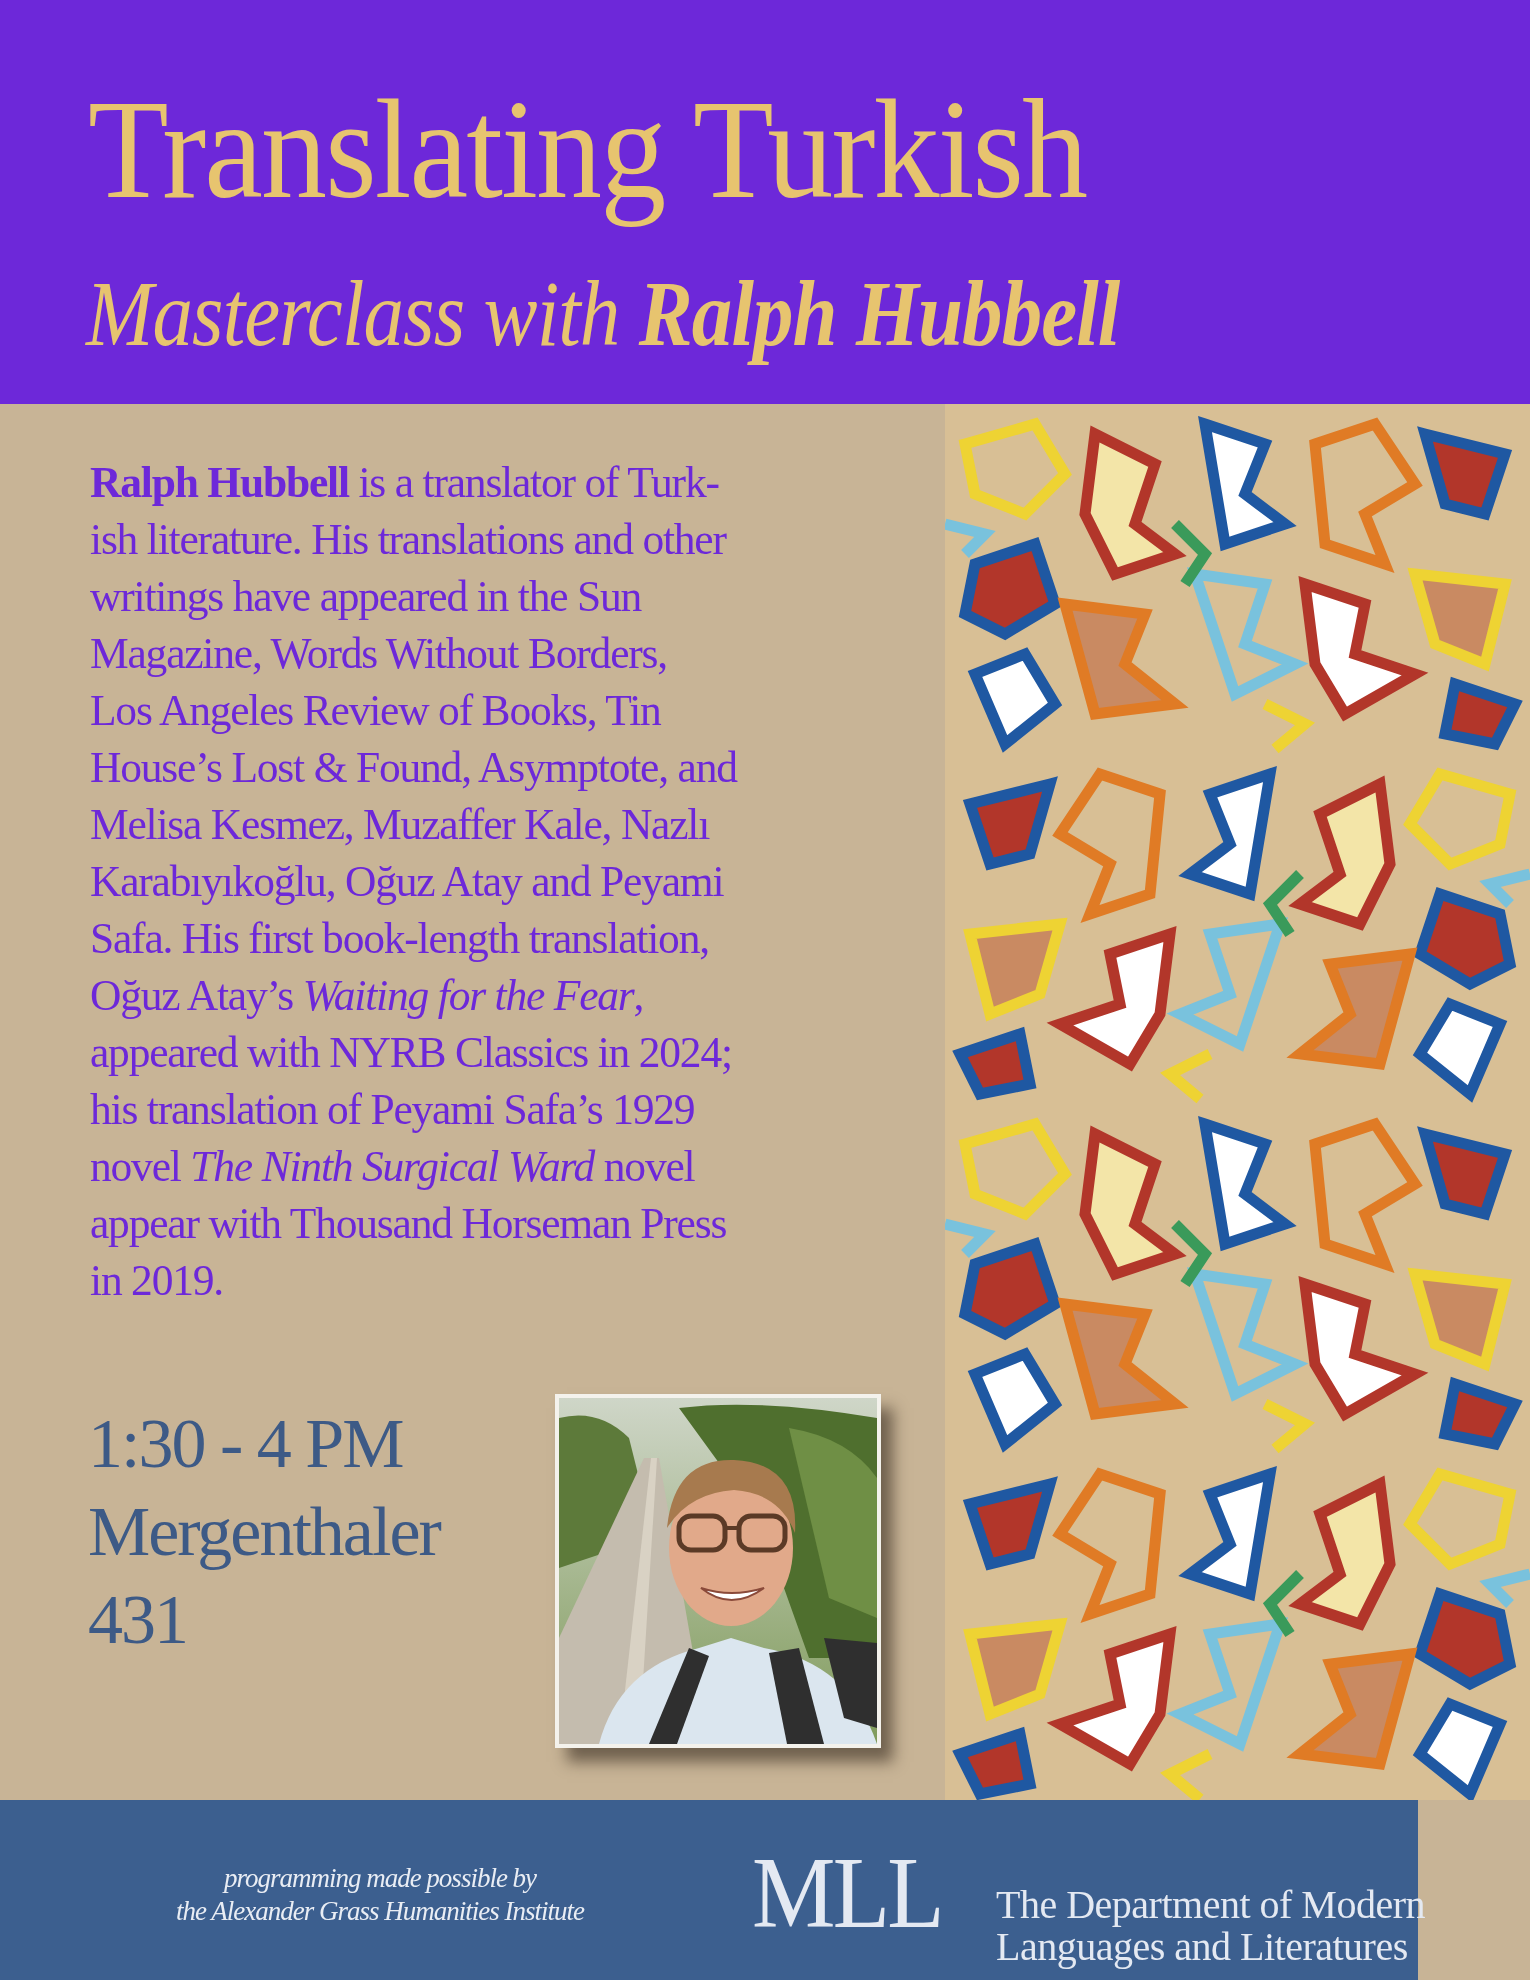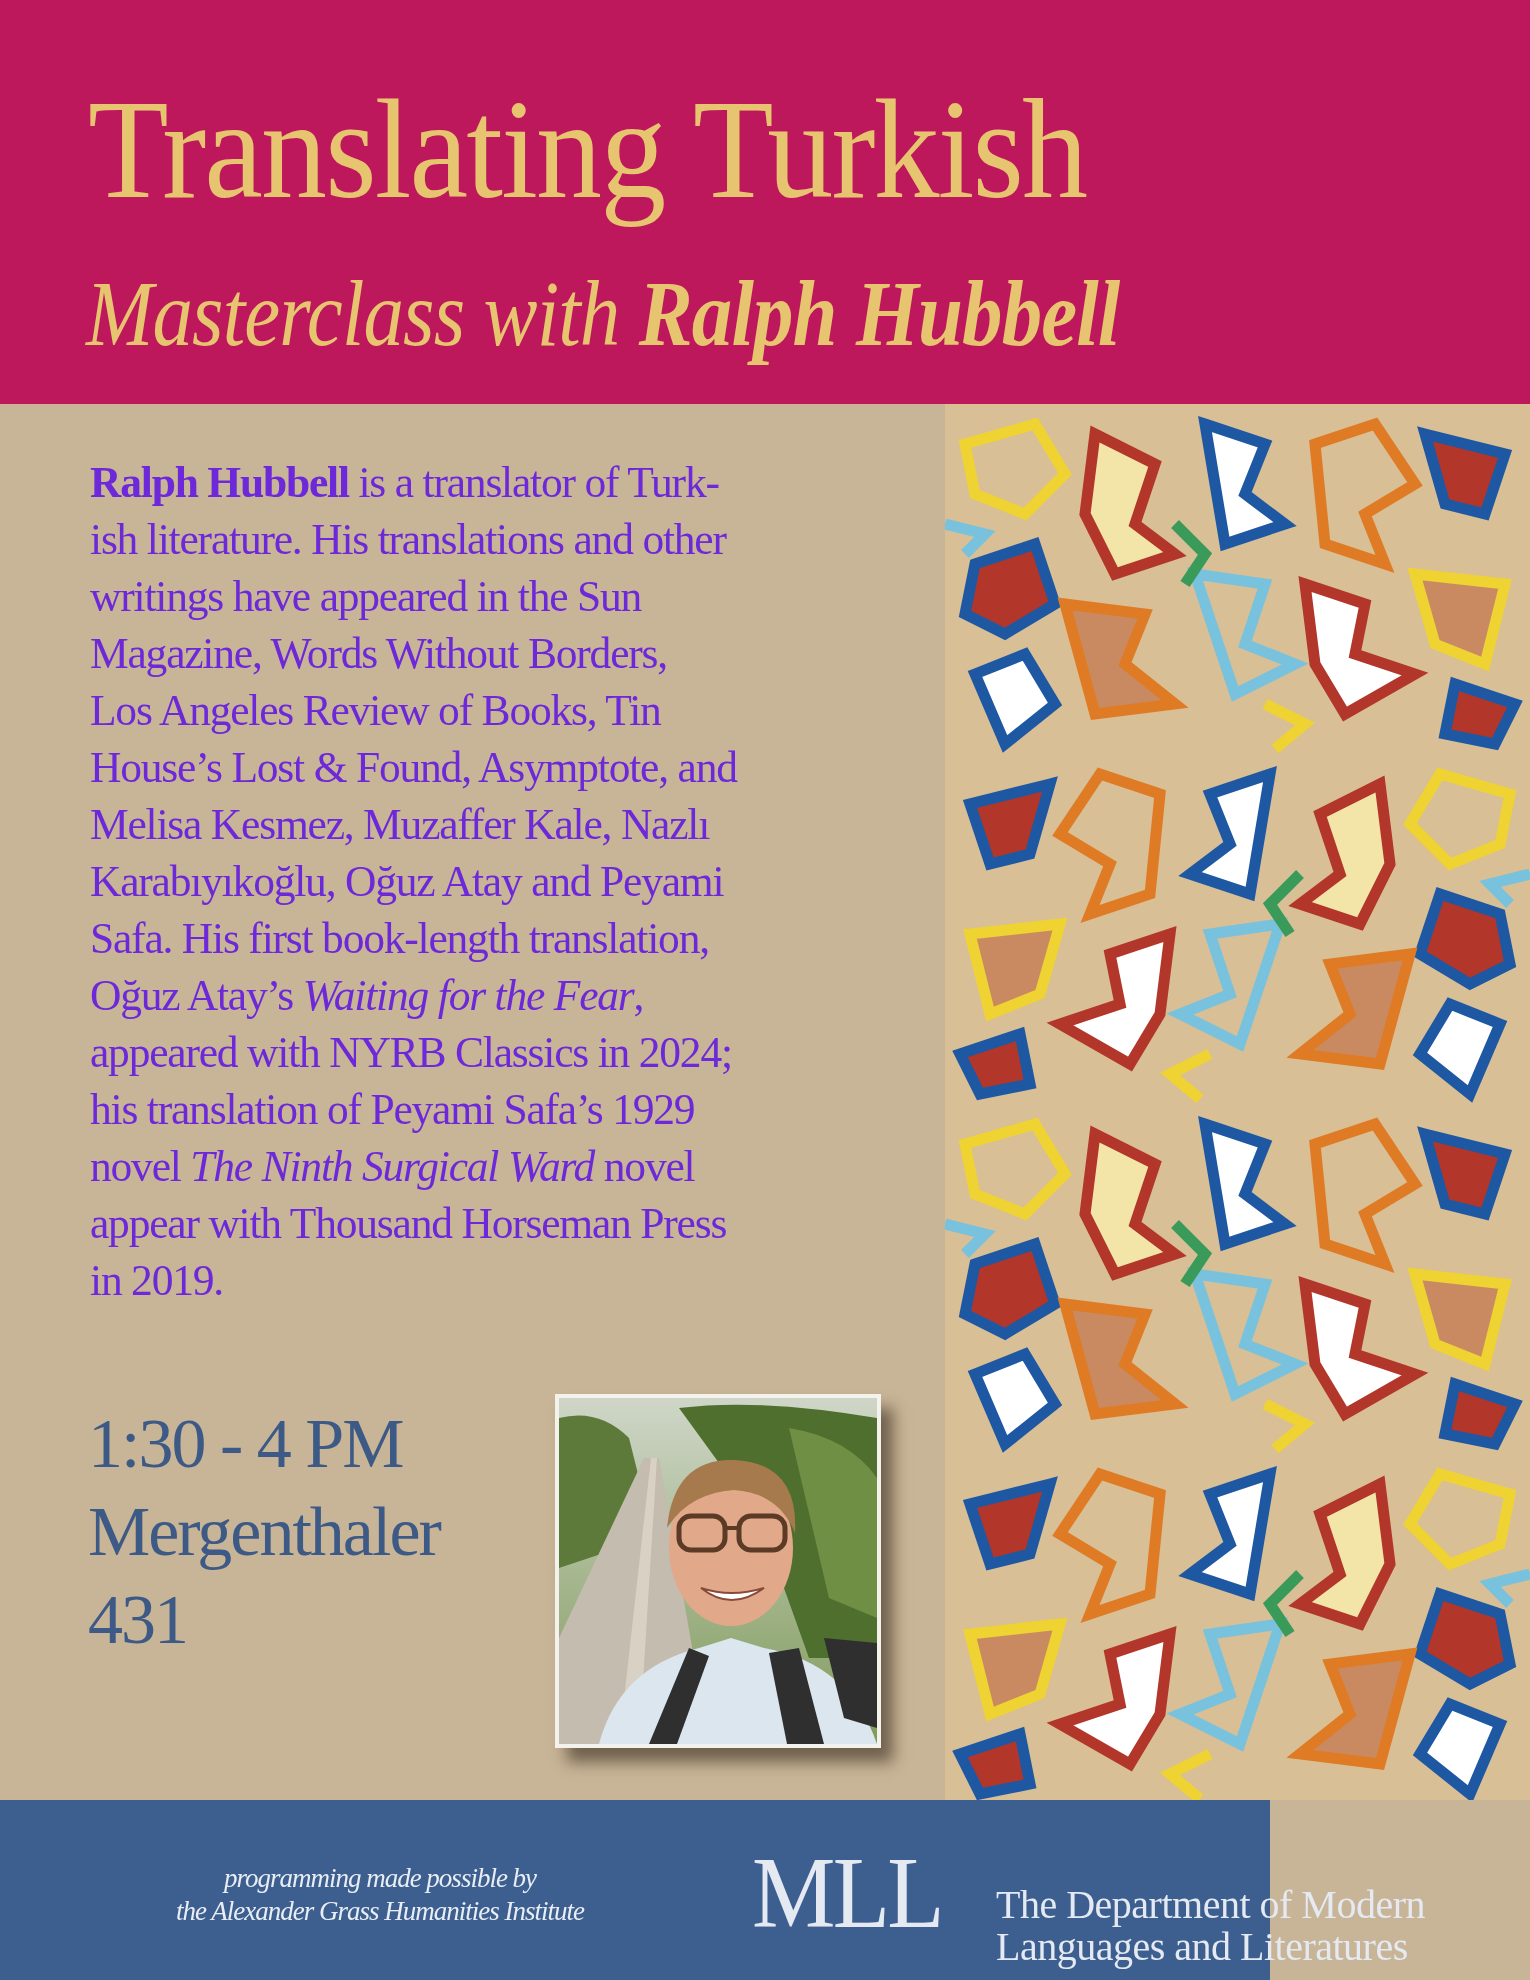--- a/index.html
+++ b/index.html
@@ -1,32 +1,32 @@
 <!DOCTYPE html>
 <html><head>
 <meta charset="utf-8">
 <style>
   html, body { margin:0; padding:0; }
   body { width:1530px; height:1980px; position:relative; overflow:hidden; background:#c8b496; font-family:"Liberation Serif", "DejaVu Serif", serif; }
-  .header { position:absolute; left:0; top:0; width:1530px; height:404px; background:#be185d; }
+  .header { position:absolute; left:0; top:0; width:1530px; height:404px; background:#6d28d9; }
   .title { position:absolute; left:88px; top:78px; margin:0; font-size:142px; line-height:1; font-weight:normal; color:#e7c46f; letter-spacing:-2px; transform:scaleX(0.93); transform-origin:left top; white-space:nowrap; }
   .subtitle { position:absolute; left:86px; top:266px; margin:0; font-size:94px; line-height:1; font-style:italic; font-weight:normal; color:#e7c46f; transform:scaleX(0.86); transform-origin:left top; white-space:nowrap; letter-spacing:-1px; }
   .subtitle b { font-weight:bold; }
   .main { position:absolute; left:0; top:404px; width:945px; height:1396px; background:#c8b496; }
   .bio { position:absolute; left:90px; top:50px; width:780px; margin:0; font-size:43.5px; line-height:57px; color:#6d28d9; letter-spacing:-1.2px; }
   .bio .line { display:block; white-space:nowrap; }
   .bio b { font-weight:bold; }
   .bio i { font-style:italic; }
   .event { position:absolute; left:88px; top:996px; color:#3d5a86; font-size:70px; line-height:88px; letter-spacing:-2px; }
   .event div { white-space:nowrap; }
   .photo { position:absolute; left:555px; top:990px; width:318px; height:346px; background:#f4f2ec; padding:4px; box-shadow:12px 14px 14px rgba(40,30,20,0.55); }
   .photo svg { display:block; width:318px; height:346px; }
   .art { position:absolute; left:945px; top:404px; width:585px; height:1396px; overflow:hidden; background:#d8bf95; }
   .art svg { display:block; }
-  .footer { position:absolute; left:0; top:1800px; width:1270px; height:180px; background:#3c5f8f; }
+  .footer { position:absolute; left:0; top:1800px; width:1418px; height:180px; background:#3c5f8f; }
   .credit { position:absolute; left:140px; top:62px; width:480px; text-align:center; color:#e9edf4; font-style:italic; font-size:27px; line-height:33px; letter-spacing:-1px; }
   .credit div { white-space:nowrap; }
   .mll { position:absolute; left:752px; top:42px; color:#e4e9f2; font-size:102px; line-height:1; letter-spacing:-3px; font-weight:normal; transform:scaleX(0.92); transform-origin:left top; }
   .dept { position:absolute; left:996px; top:44px; color:#e4e9f2; font-size:40px; line-height:42px; letter-spacing:-0.5px;margin-top:40px; }
   .dept div { white-space:nowrap; }
 </style>
 </head>
 <body>
 
 <div class="header">

